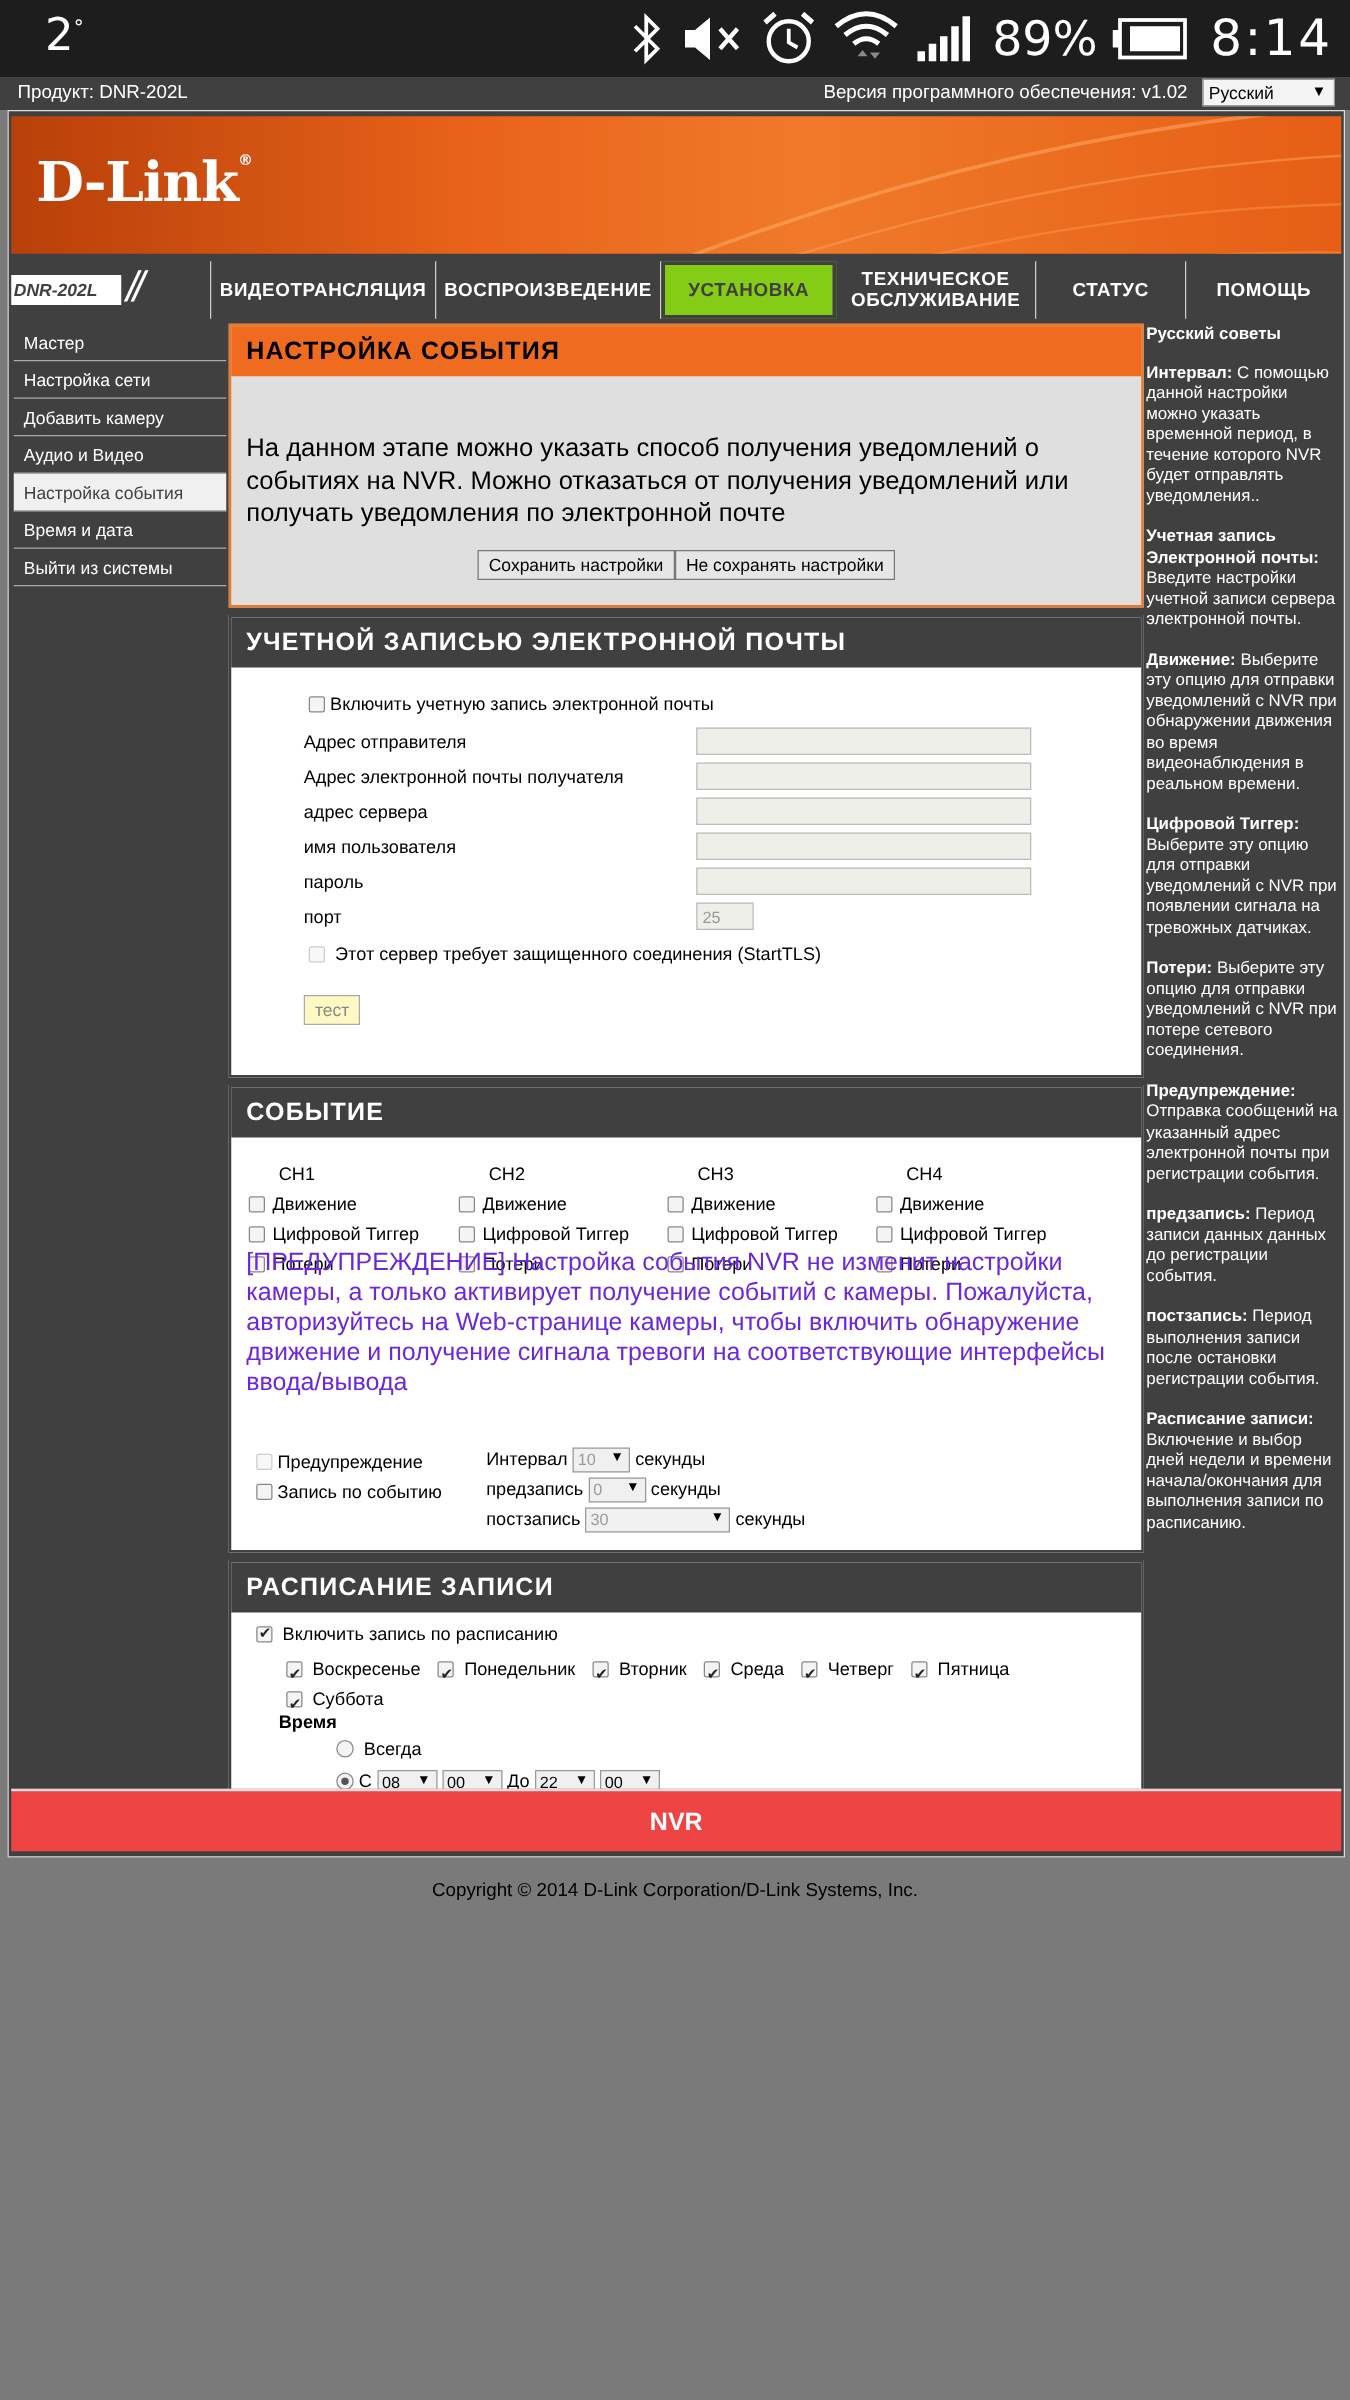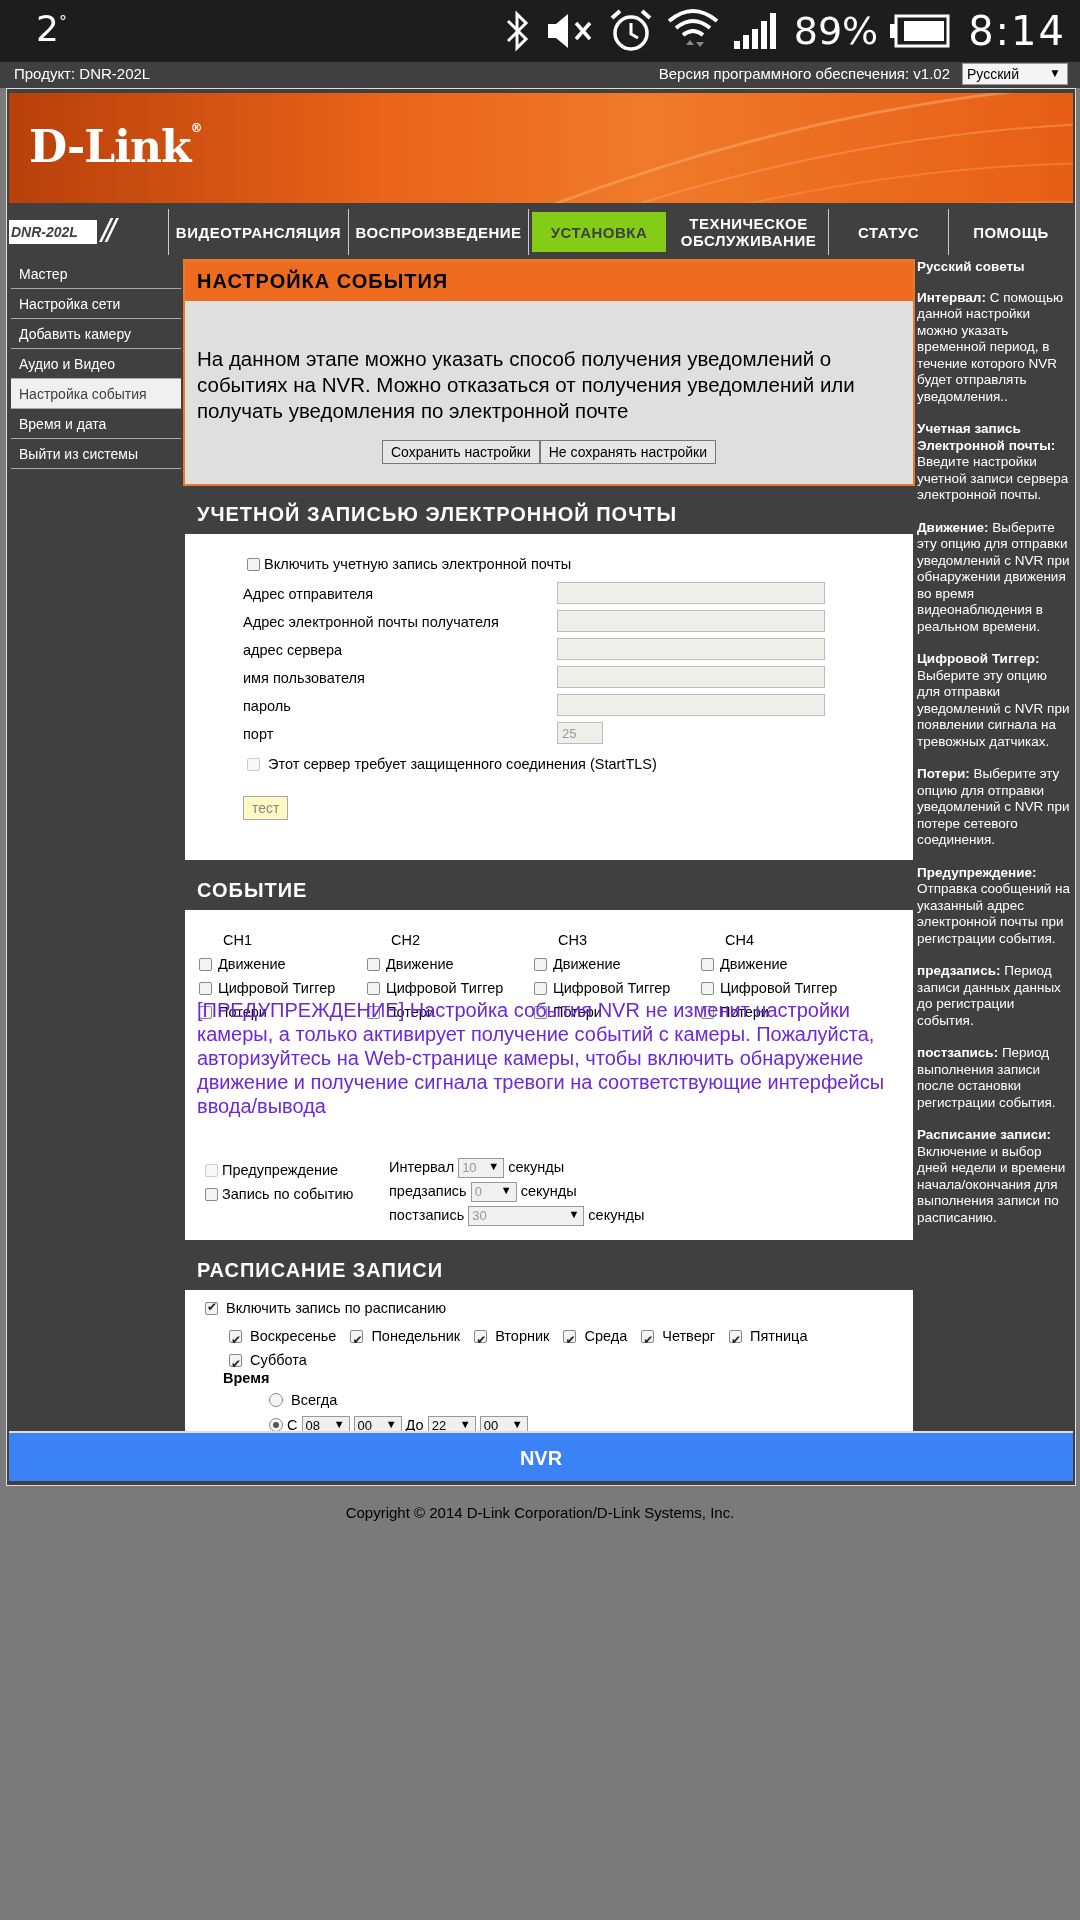--- a/index.html
+++ b/index.html
@@ -62,21 +62,21 @@
   .sel .arr { position: absolute; right: 4px; top: 1px; font-size: 11px; color: #000; }
   .radio { display: inline-block; width: 14px; height: 14px; border: 1px solid #888; border-radius: 50%; background: #f4f4f4; vertical-align: -2px; position: relative; }
   .radio.on::after { content: ""; position: absolute; left: 3px; top: 3px; width: 6px; height: 6px; border-radius: 50%; background: #555; }
   .warn { position: absolute; left: 12px; color: #6d28d9; font-size: 20px; line-height: 24px; width: 700px; }
 
   
   .tips { position: absolute; left: 910px; top: 170px; width: 156px; color: #fff; font-size: 13.5px; line-height: 16.5px; }
   .tips .tip { margin-bottom: 16px; }
   .tips b { font-weight: bold; }
 
-  .footerbar { position: absolute; left: 2px; top: 1342px; width: 1064px; height: 50px; background: #3b82f6; border-top: 2px solid #ddd; color: #fff; font-weight: bold; font-size: 20px; text-align: center; padding-top: 14px; }
+  .footerbar { position: absolute; left: 2px; top: 1342px; width: 1064px; height: 50px; background: #ef4444; border-top: 2px solid #ddd; color: #fff; font-weight: bold; font-size: 20px; text-align: center; padding-top: 14px; }
   .copyright { position: absolute; left: 0; top: 1504px; width: 1080px; text-align: center; color: #000; font-size: 15px; }
 </style>
 </head>
 <body>
 
 <div class="statusbar">
   <div class="sb-left"><span>2</span><sup>°</sup></div>
   <div class="sb-right">
     <svg width="28" height="44" viewBox="0 0 28 44">
         <path d="M4 12 L22 30 L13 39 L13 5 L22 14 L4 32" fill="none" stroke="#fff" stroke-width="3"></path>

